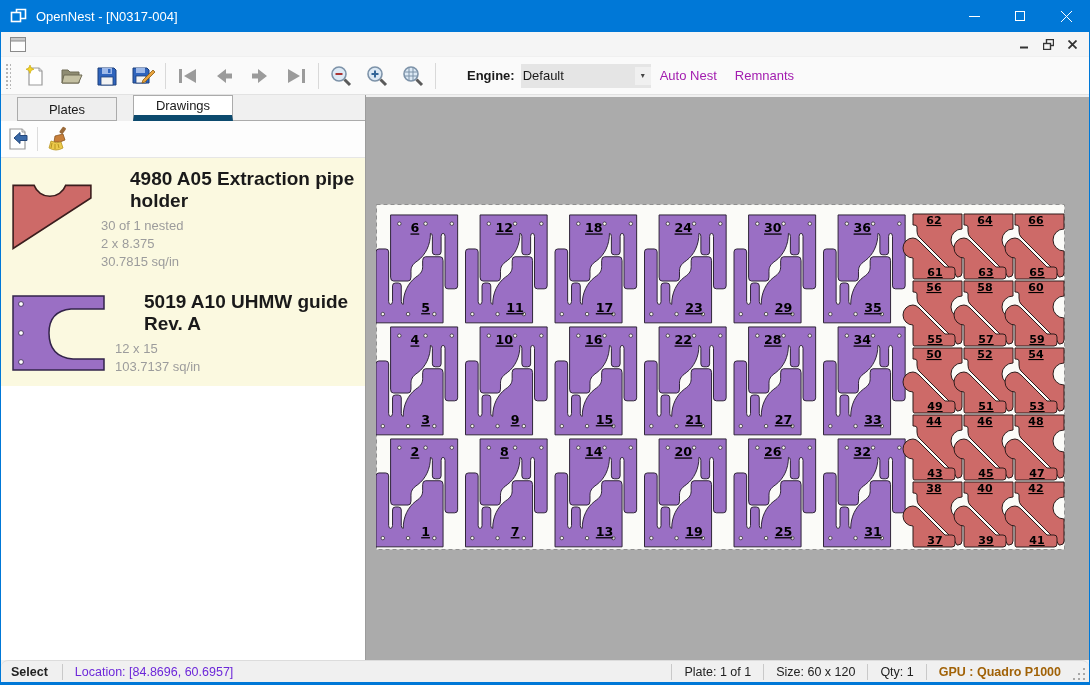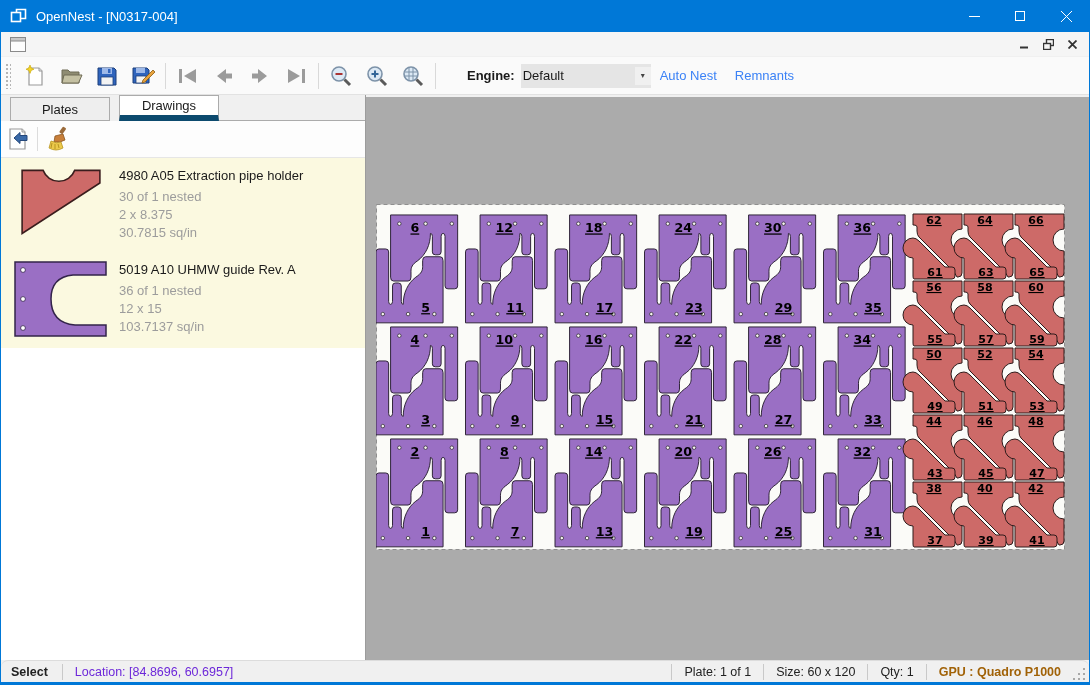--- a/index.html
+++ b/index.html
@@ -31,38 +31,38 @@
   .grip { width:6px; height:26px; margin:0 6px 0 4px;
     background-image:radial-gradient(circle, #b5b5b5 1px, transparent 1.2px);
     background-size:4px 4px; }
   .tb-btn { width:36px; height:32px; display:flex; align-items:center; justify-content:center; }
   .tb-sep { width:1px; height:26px; background:#d9d9d9; margin:0 4px; }
   .engine-label { font-weight:bold; margin:0 6px 0 27px; }
   .engine-combo { display:flex; align-items:center; width:130px; height:24px; background:#e5e5e5; }
   .engine-value { flex:1; padding-left:2px; }
   .combo-arrow { width:16px; height:18px; background:#f0f0f0; display:flex; align-items:center;
     justify-content:center; font-size:8px; color:#444; }
-  .flat-btn { padding:5px 9px; color:#3b82f6; }
+  .flat-btn { padding:5px 9px; color:#a21caf; }
   
   .sidebar { position:absolute; left:0; top:95px; width:365px; height:565px;
     background:#fff; border-right:1px solid #9c9c9c; }
   .tabstrip { height:26px; background:#f0f0f0; display:flex; align-items:flex-end; }
   .tab { width:100px; height:24px; display:flex; align-items:center; justify-content:center;
-    background:#eee; border:1px solid #ababab; border-bottom:1px solid #ababab; margin-left:9px; }
+    background:#eee; border:1px solid #ababab; border-bottom:1px solid #ababab; margin-left:16px; }
   .tab.active { background:#fff; height:26px; border-bottom:6px solid #0c4a6e; }
   .tabstrip-rest { flex:1; border-bottom:1px solid #ababab; height:26px; }
   .side-tools { height:37px; background:#fdfdfd; display:flex; align-items:center;
     border-bottom:1px solid #e6e6e6; }
   .side-btn { width:32px; height:30px; display:flex; align-items:center; justify-content:center; }
   .side-sep { width:1px; height:24px; background:#dcdcdc; margin:0 4px; }
   .drawing-list { background:#fbf9e0; }
   .drawing-item { display:flex; padding:8px 6px 10px 10px; }
   .thumb { width:100px; display:flex; align-items:center; justify-content:center; }
   .meta { padding-left:8px; padding-top:2px; }
-  .d-title { font-weight:normal; font-size:13px; margin-bottom:5px; }
+  .d-title { font-weight:bold; font-size:19px; margin-bottom:5px;margin-left:29px; }
   .d-sub { color:#9c9c9c; font-size:13px; line-height:18px; }
   
   .canvas { position:absolute; left:365px; top:95px; width:725px; height:565px;
     background:#ababab; border-top:2px solid #f0f0f0; overflow:hidden; }
   .plate { position:absolute; left:10px; top:107px; }
   
   .statusbar { position:absolute; left:0; top:660px; width:100%; height:22px;
     background:#f0f0f0; border-top:1px solid #dcdcdc; display:flex; align-items:center;
     font-size:12.5px; color:#222;border-radius:7px; }
   .st-seg { padding:0 12px; white-space:nowrap; }
@@ -265,21 +265,20 @@
       <path d="M2,2 H93 V15 L60,15 Q38,17 38,39 Q38,63 62,65 L93,65 V76 H2 Z" fill="#9a6fc4" stroke="#33244a" stroke-width="1.5"></path>
       <g fill="#fff" stroke="#33244a" stroke-width="0.8">
               <circle cx="10" cy="10" r="2.4"></circle>
               <circle cx="10" cy="39" r="2.4"></circle>
               <circle cx="10" cy="68" r="2.4"></circle>
             </g>
           </svg>
         </div>
      <div class="meta">
        <div class="d-title">5019 A10 UHMW guide Rev. A</div>
-       <div class="d-sub">36 of 1 nested</div>
        <div class="d-sub">12 x 15</div>
        <div class="d-sub">103.7137 sq/in</div>
      </div>
       </div>
     </div>
 </div>
 
 <div class="canvas">
   <div class="plate" id="plate-holder"><svg width="689" height="346" viewBox="0 0 689 346">
         <rect x="0.5" y="0.5" width="688" height="345" fill="#fbfbf8" stroke="#8f8f8f" stroke-dasharray="4 3"></rect>

